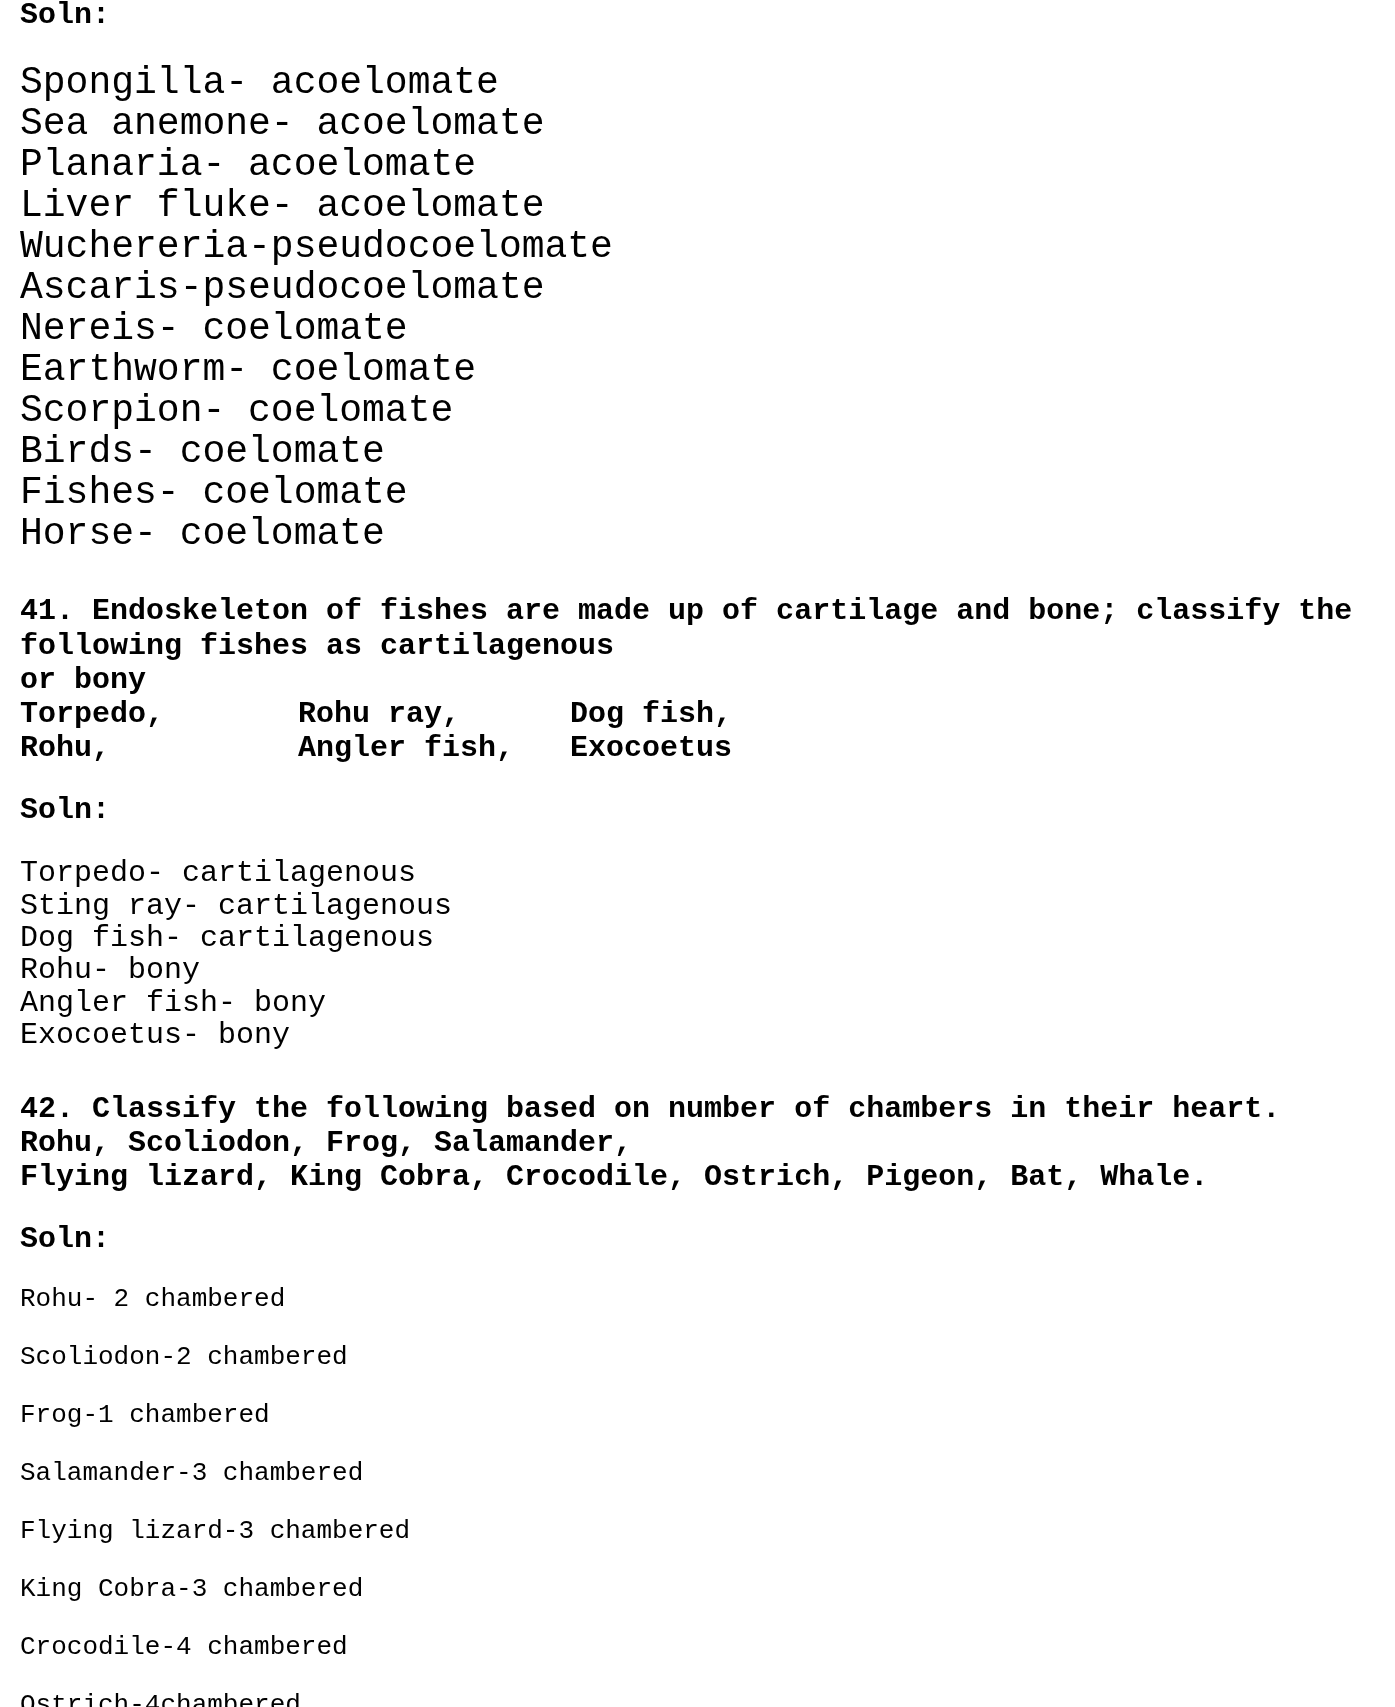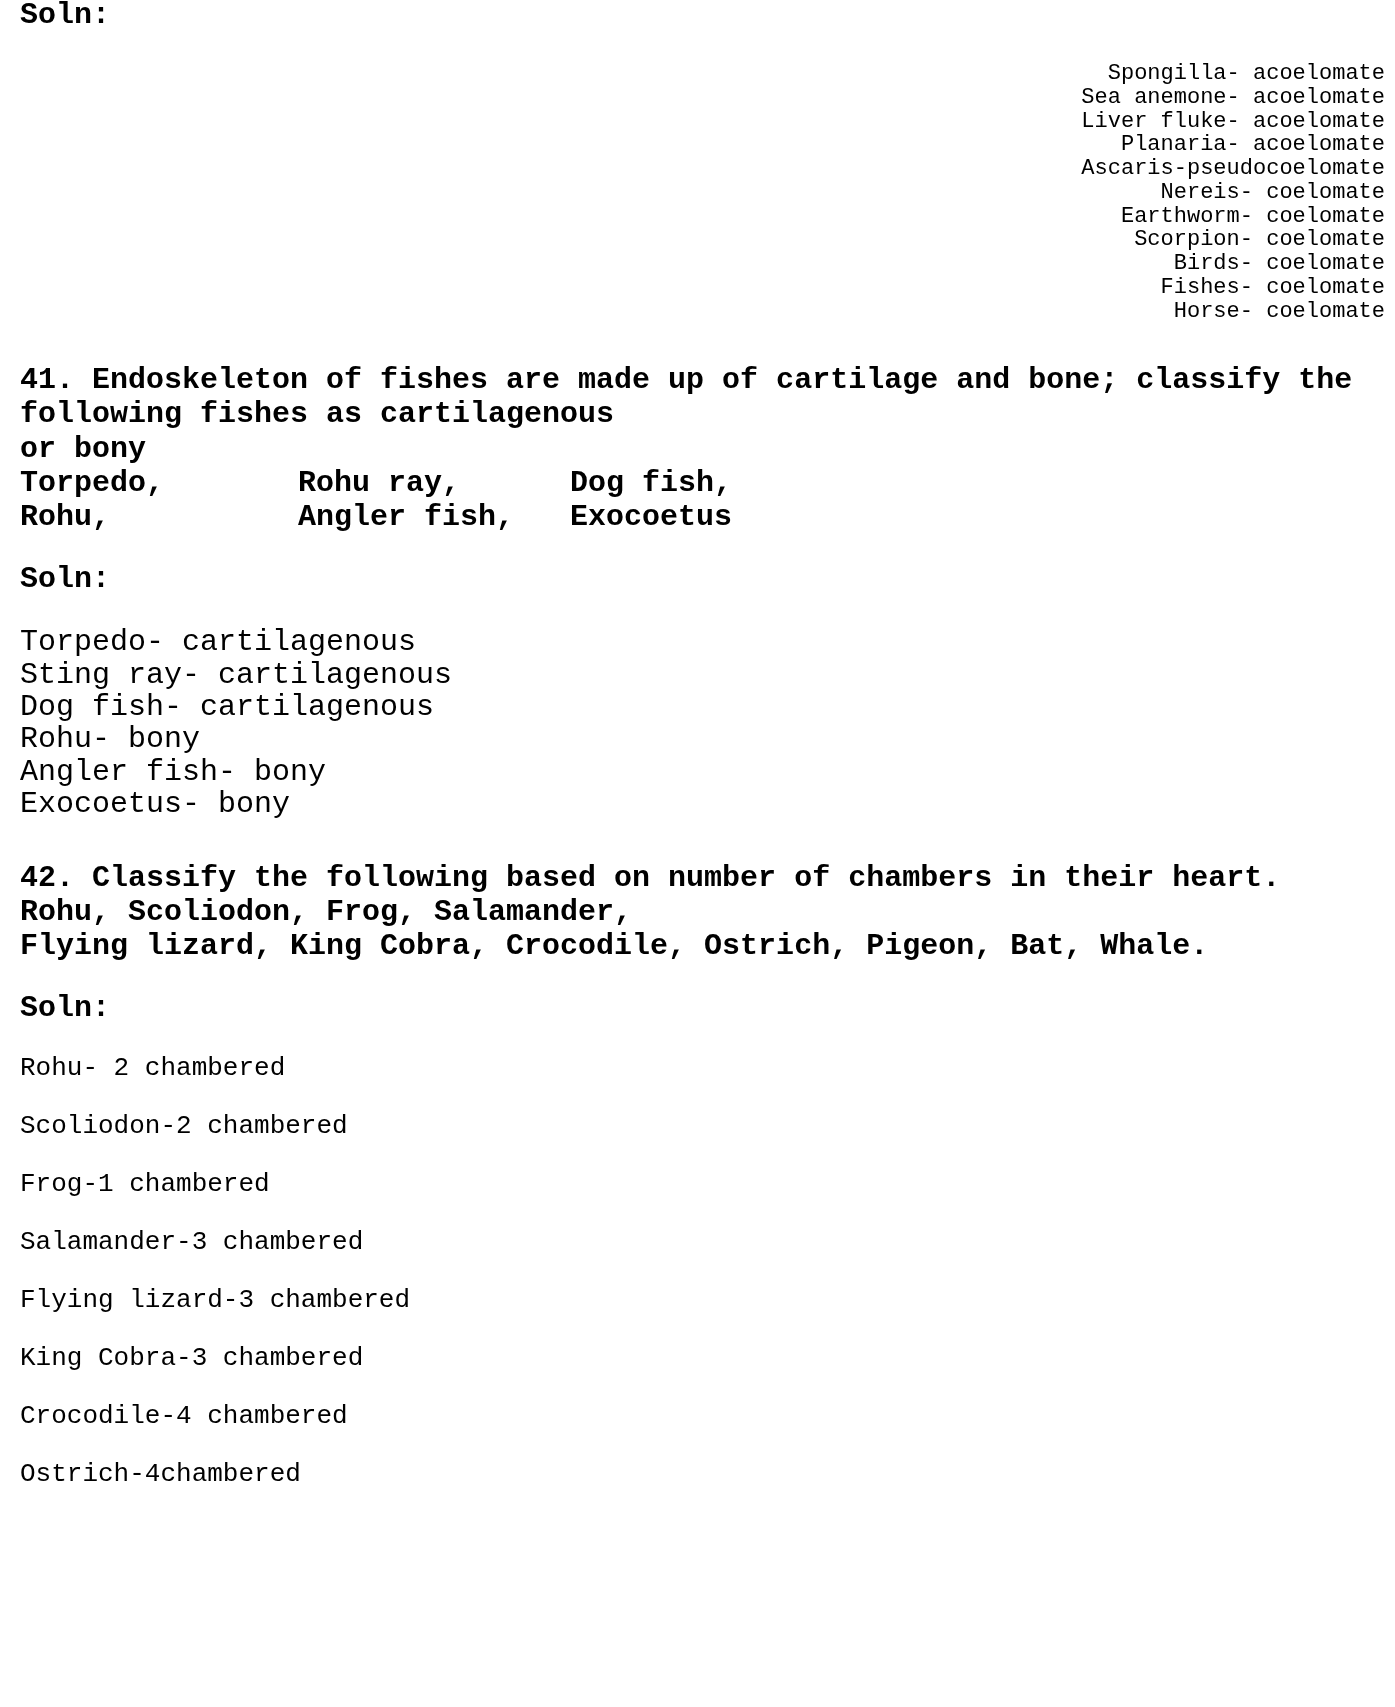--- a/index.html
+++ b/index.html
@@ -24,23 +24,22 @@
   .soln-head {
     font-size: 30px;
     font-weight: bold;
     line-height: 1.0;
     margin: 0 0 2px 0;
   }
   .spacer-sm { height: 30px; }
   .spacer-md { height: 40px; }
 
   .plain-list {
-    font-size: 22px;
+    font-size: 38px;
     line-height: 1.08;
-    text-align: right;
   }
   .plain-list div {
     white-space: pre;
   }
 
   .qtext {
     font-size: 30px;
     font-weight: bold;
     line-height: 1.14;
     margin: 0;
@@ -78,22 +77,23 @@
 </head>
 <body>
 
 <div class="page">
 
   <div class="soln-head">Soln:</div>
   <div class="spacer-sm"></div>
   <div class="plain-list">
     <div>Spongilla- acoelomate</div>
     <div>Sea anemone- acoelomate</div>
+    <div>Planaria- acoelomate</div>
     <div>Liver fluke- acoelomate</div>
-    <div>Planaria- acoelomate</div>
+    <div>Wuchereria-pseudocoelomate</div>
     <div>Ascaris-pseudocoelomate</div>
     <div>Nereis- coelomate</div>
     <div>Earthworm- coelomate</div>
     <div>Scorpion- coelomate</div>
     <div>Birds- coelomate</div>
     <div>Fishes- coelomate</div>
     <div>Horse- coelomate</div>
   </div>
 
   <div class="spacer-md"></div>

